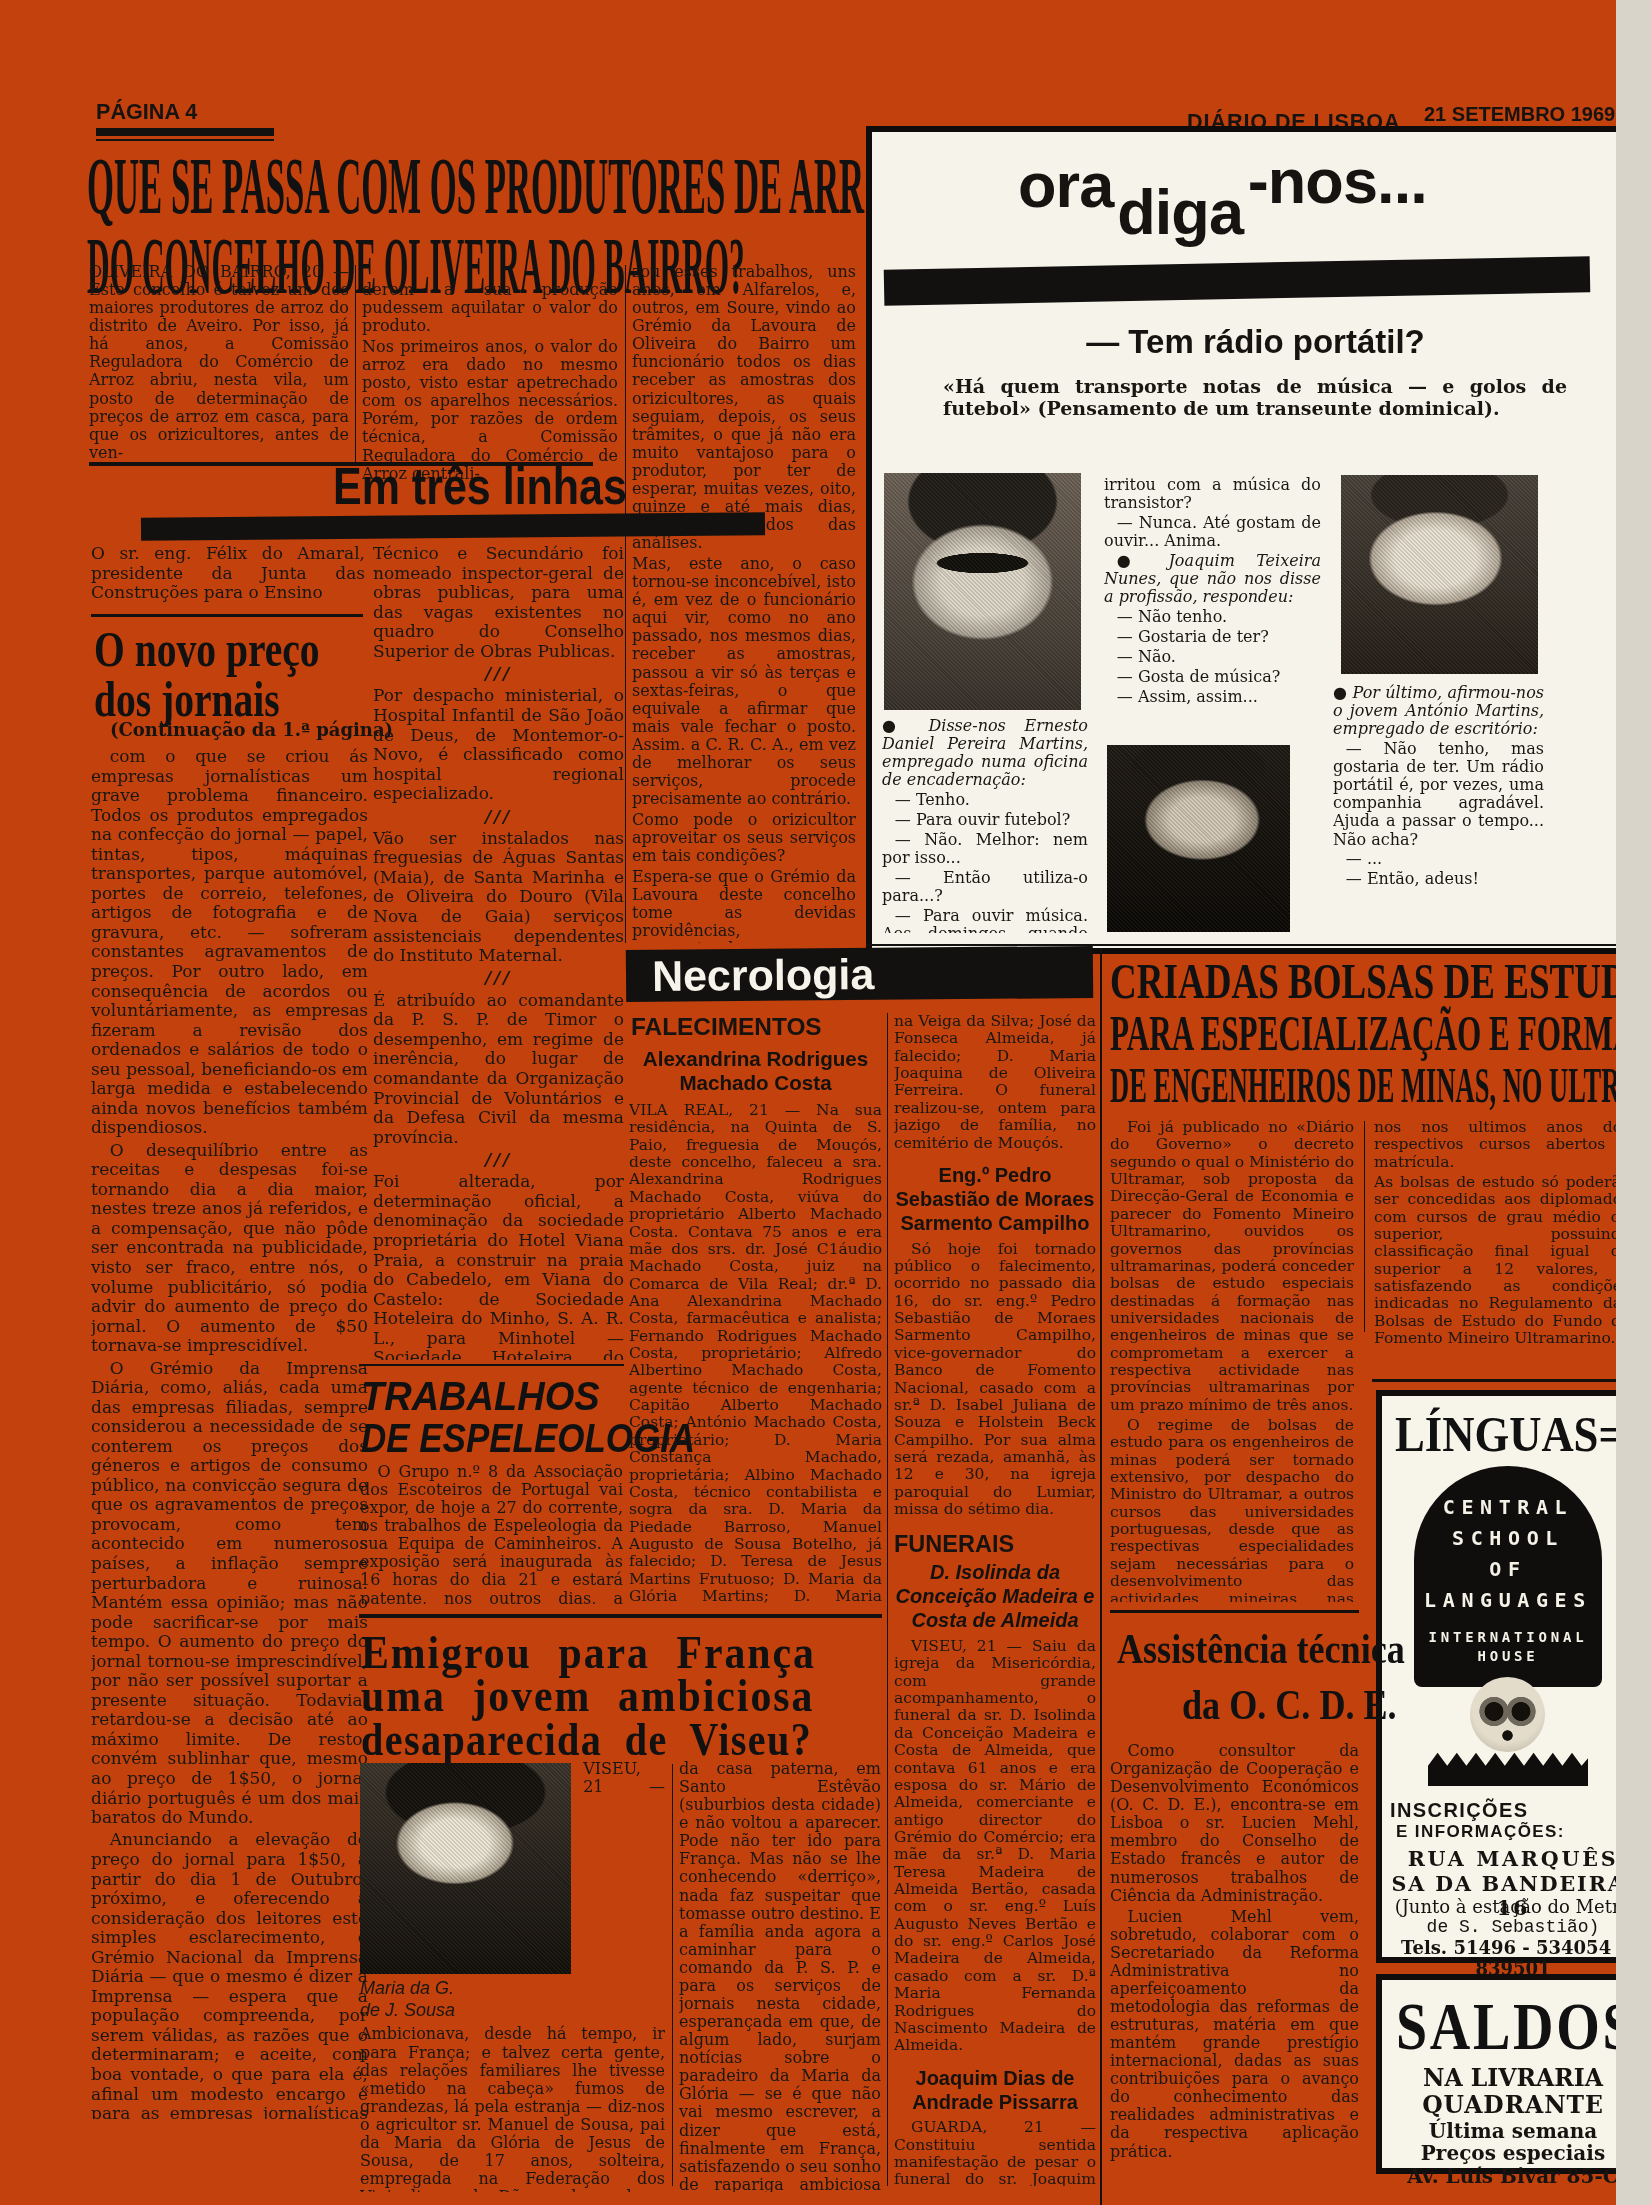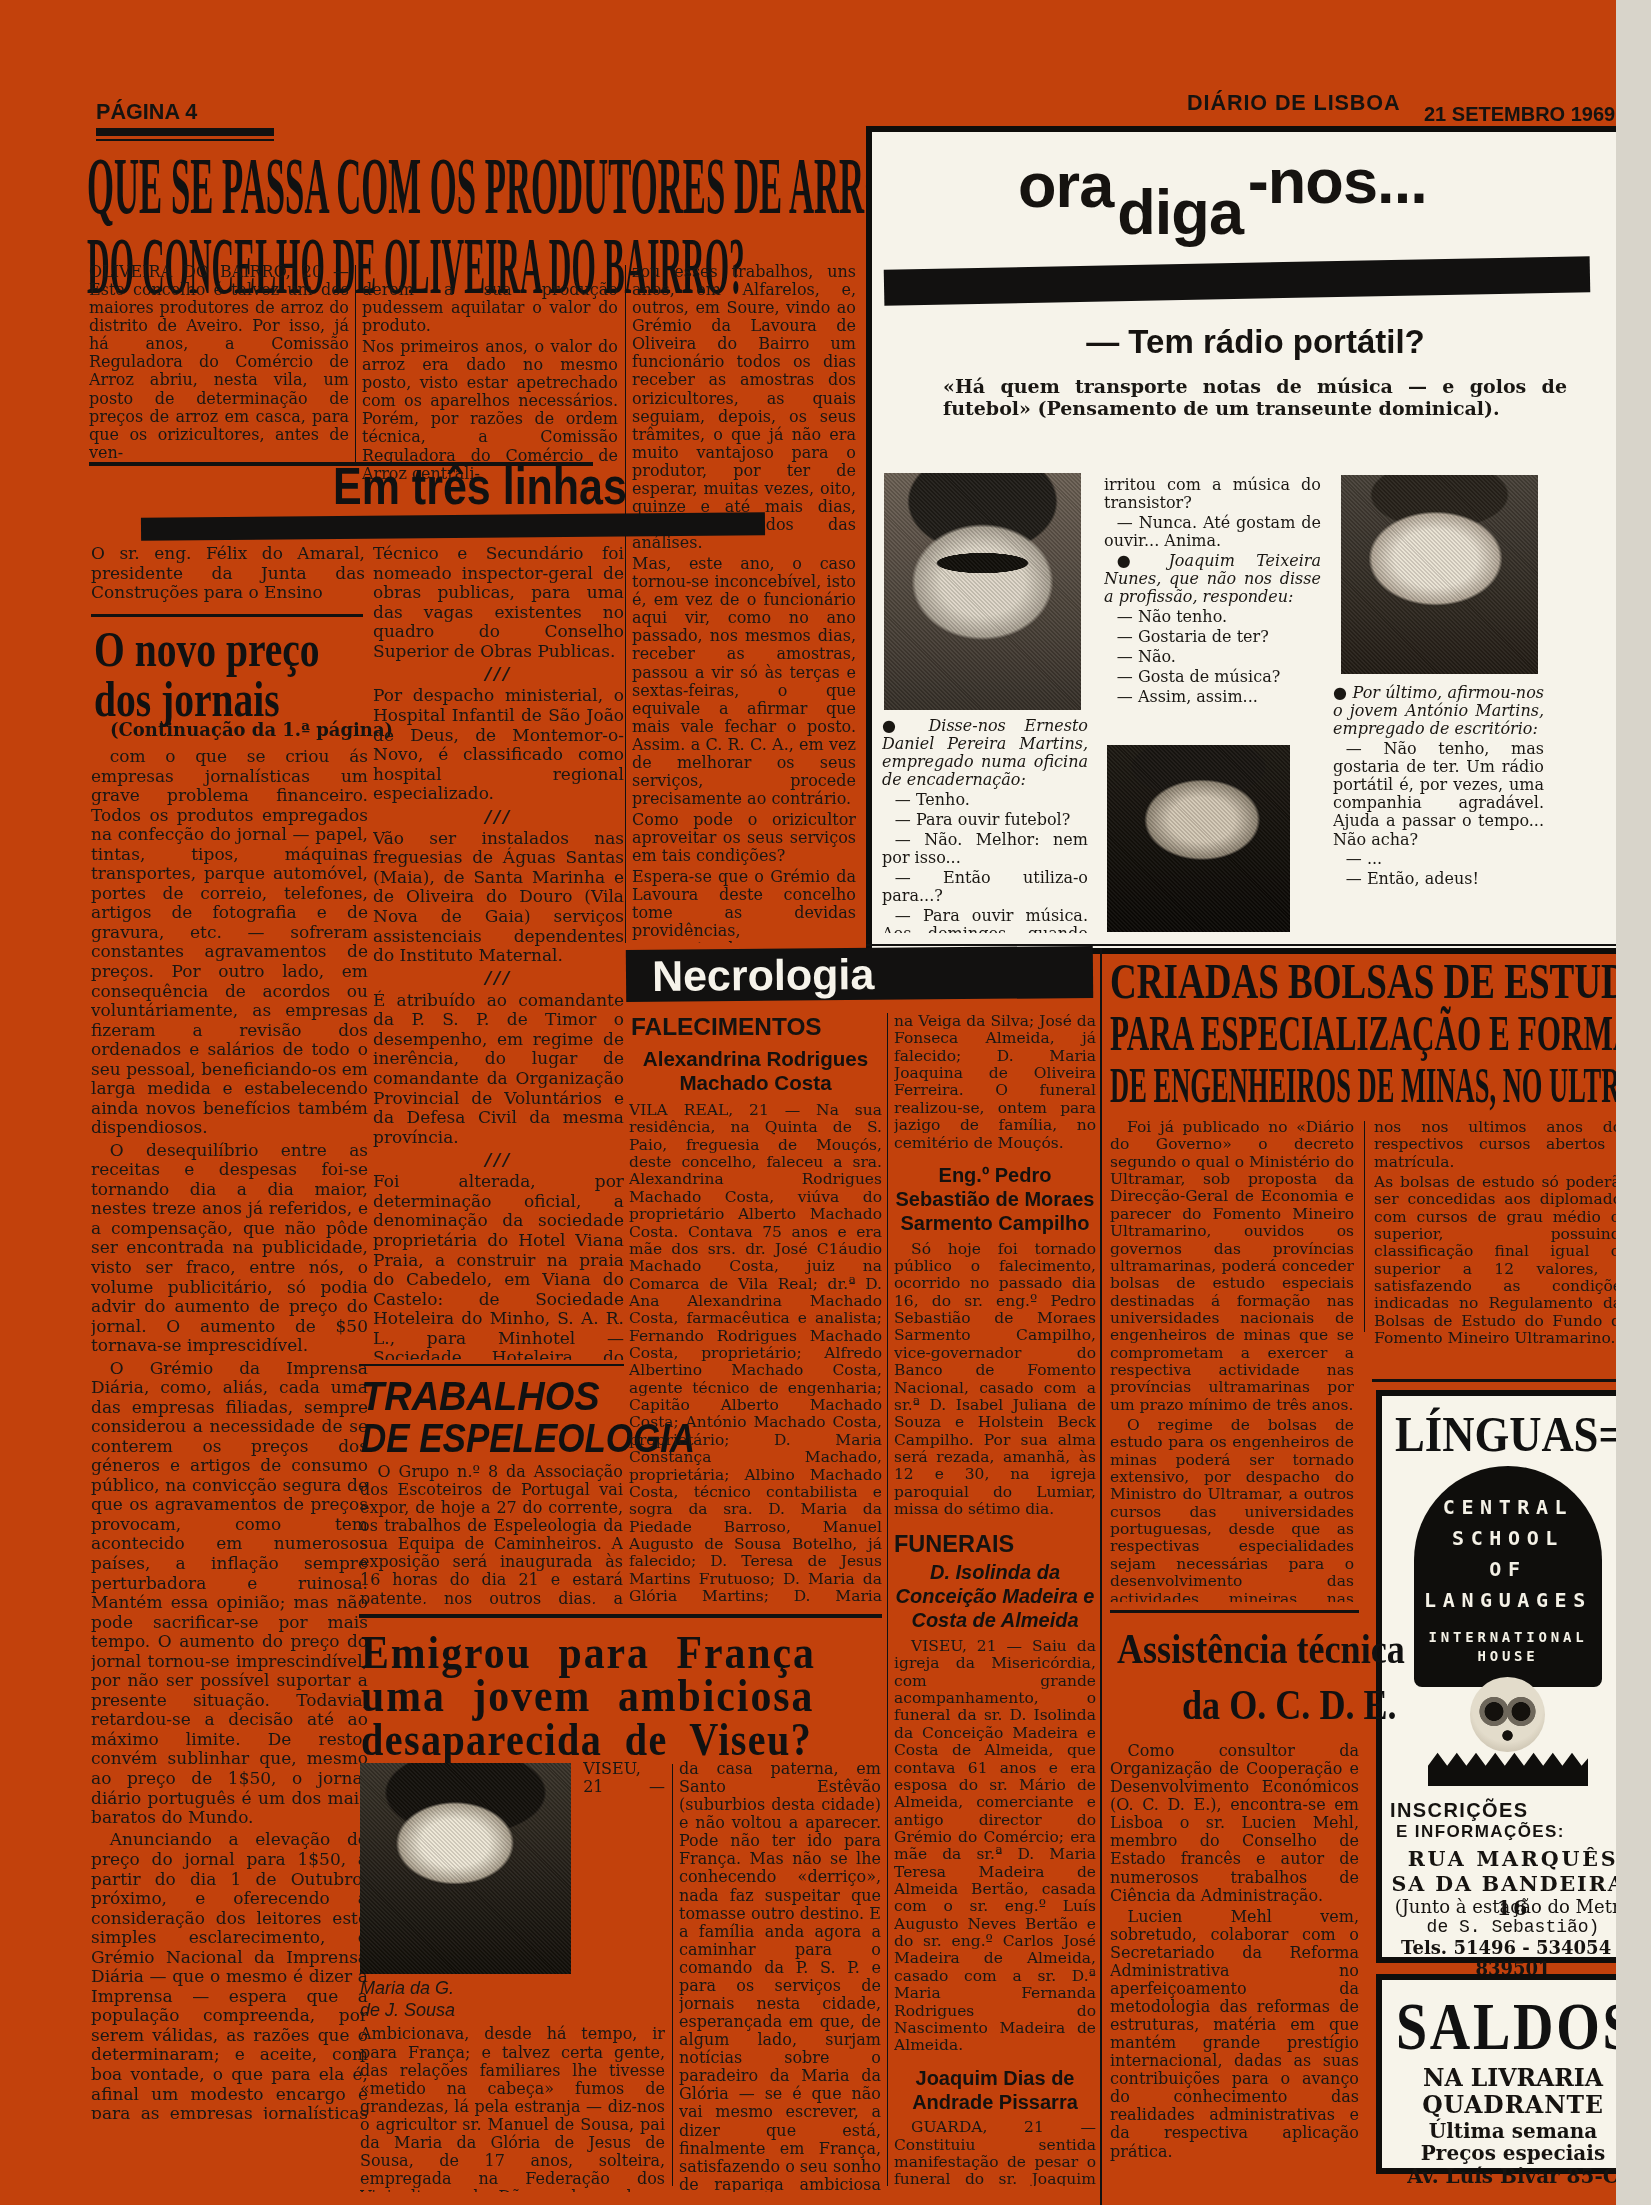--- a/index.html
+++ b/index.html
@@ -58,21 +58,21 @@
   .smudge{background:#1d1b18;}
 </style>
 </head>
 <body>
 
 <div class="page">
 
   <div class="abs sans b" style="left:96px;top:99px;font-size:21.6px;">PÁGINA 4</div>
   <div class="abs rule" style="left:96px;top:128px;width:178px;height:7.5px;"></div>
   <div class="abs rule" style="left:96px;top:139px;width:178px;height:2.3px;"></div>
-  <div class="abs sans b" style="left:1187px;top:90px;font-size:21.6px;letter-spacing:0.9px;">DIÁRIO DE LISBOA</div>
+  <div class="abs sans b" style="left:1187px;top:109px;font-size:21.6px;letter-spacing:0.9px;">DIÁRIO DE LISBOA</div>
   <div class="abs sans b" style="left:1424px;top:103px;font-size:20px;">21 SETEMBRO 1969</div>
   <div class="abs rule" style="left:1182px;top:136px;width:465px;height:2.3px;"></div>
 
   <div class="abs hl" style="left:87px;top:141px;font-size:56px;transform:scale(0.62,1.42);">QUE SE PASSA COM OS PRODUTORES DE ARROZ</div>
   <div class="abs hl" style="left:87px;top:221px;font-size:56px;transform:scale(0.56,1.42);">DO CONCELHO DE OLIVEIRA DO BAIRRO?</div>
 
   <div class="abs txt f34" style="left:89px;top:263px;width:260px;height:206px;">
       <p class="np">OLIVEIRA DO BAIRRO, 20 — Este concelho é talvez um dos maiores produtores de arroz do distrito de Aveiro. Por isso, já há anos, a Comissão Reguladora do Comércio de Arroz abriu, nesta vila, um posto de determinação de preços de arroz em casca, para que os orizicultores, antes de ven-</p>
     </div>
   <div class="abs txt f34" style="left:362px;top:281px;width:256px;height:206px;">

